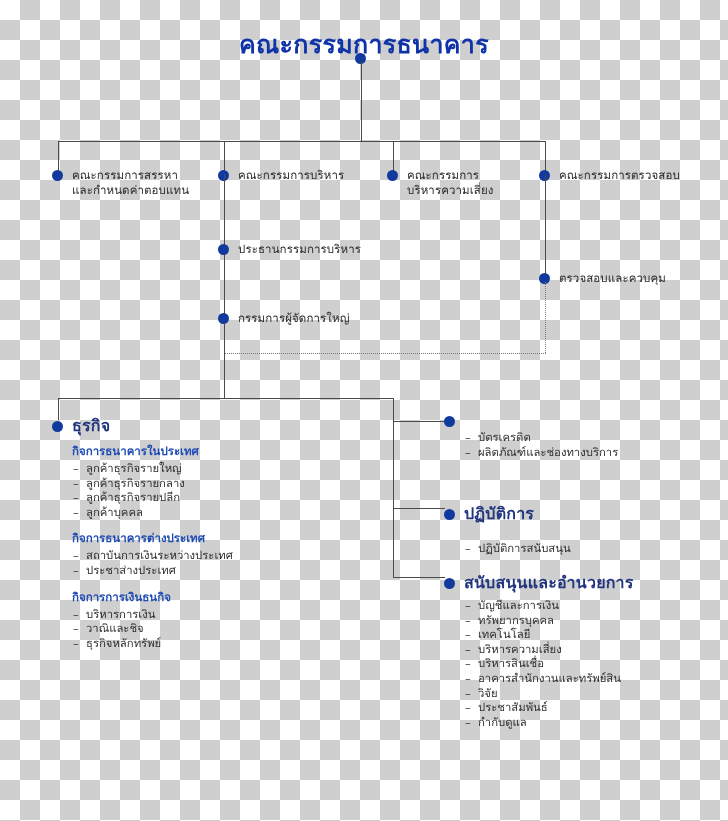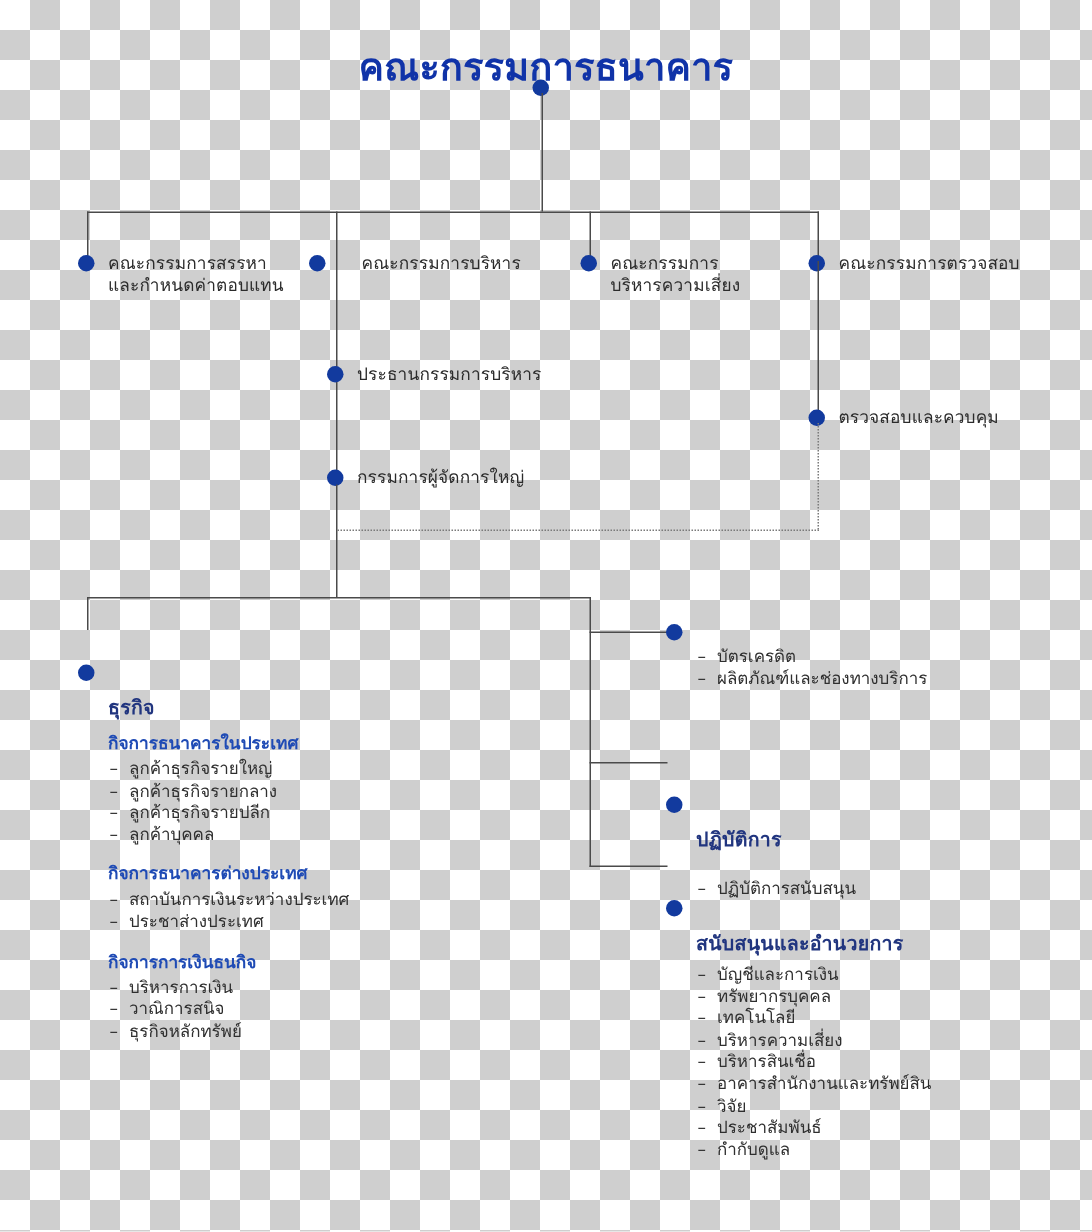--- a/index.html
+++ b/index.html
@@ -43,23 +43,22 @@
     position:absolute;left:0;top:24px;width:728px;text-align:center;
     color:#1033a8;font-size:25px;font-weight:bold;letter-spacing:.3px;
   }
 
   
   .group{position:absolute;}
   .ghead{
     display:flex;align-items:center;
   }
   .gtitle{
-    margin-left:9px;color:#21357f;font-size:13px;font-weight:bold;
+    margin-left:9px;color:#21357f;font-size:16px;font-weight:bold;
     letter-spacing:.2px;
-    margin-top:48px;
   }
   .gbody{margin-left:20px;margin-top:4px;}
   .sechead{
     color:#1f4bb5;font-size:11.5px;font-weight:bold;margin-top:9px;margin-bottom:2px;
   }
   .sechead.first{margin-top:4px;}
   ul.items{list-style:none;margin:0;padding:0;}
   ul.items li{
     color:#2f2f2f;font-size:11.3px;line-height:14.6px;
     padding-left:14px;position:relative;white-space:nowrap;
@@ -86,21 +85,21 @@
   <div class="ln v" style="left:224px;top:141px;height:33px;"></div>
   <div class="ln v" style="left:393px;top:141px;height:33px;"></div>
   <div class="ln v" style="left:545px;top:141px;height:33px;"></div>
 
   <div class="node" style="left:52px;top:168px;width:165px;">
     <span class="dot"></span>
     <span class="nlabel">คณะกรรมการสรรหา
 และกำหนดค่าตอบแทน</span>
   </div>
 
-  <div class="node" style="left:206px;top:168px;width:165px;gap:15px;">
+  <div class="node" style="left:218px;top:168px;width:165px;">
     <span class="dot"></span>
     <span class="nlabel">คณะกรรมการบริหาร</span>
   </div>
 
   <div class="node" style="left:387px;top:168px;width:150px;">
     <span class="dot"></span>
     <span class="nlabel">คณะกรรมการ
 บริหารความเสี่ยง</span>
   </div>
 
@@ -158,21 +157,21 @@
 
       <div class="sechead">กิจการธนาคารต่างประเทศ</div>
       <ul class="items">
         <li>สถาบันการเงินระหว่างประเทศ</li>
         <li>ประชาส่างประเทศ</li>
       </ul>
 
       <div class="sechead">กิจการการเงินธนกิจ</div>
       <ul class="items">
         <li>บริหารการเงิน</li>
-        <li>วาณิการสนิจ</li>
+        <li>วาณิและชิจ</li>
         <li>ธุรกิจหลักทรัพย์</li>
       </ul>
 
     </div>
   </div>
 
   <div class="group" style="left:444px;top:414px;width:280px;">
     <div class="ghead">
       <span class="dot"></span>
     </div>

